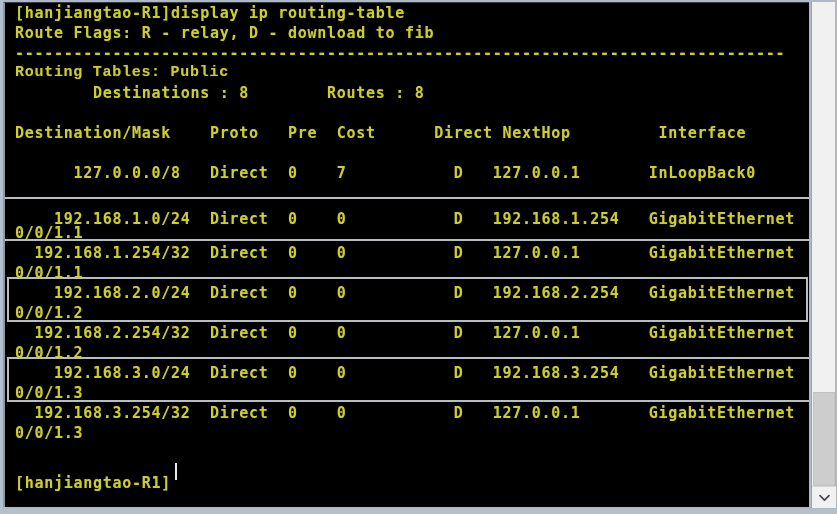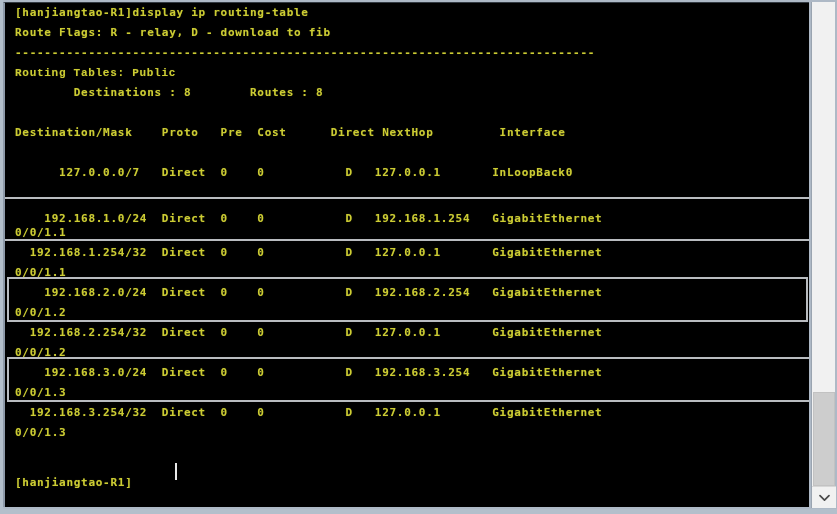--- a/index.html
+++ b/index.html
@@ -46,21 +46,21 @@
     top: 0;
     width: 806px;
     height: 505px;
   }
 
   .term-line {
     position: absolute;
     left: 10px;
     white-space: pre;
     font-family: "DejaVu Sans Mono", "Liberation Mono", monospace;
-    font-size: 11px;
+    font-size: 15px;
     line-height: 16px;
     letter-spacing: 0.72px;
     color: #cccc33;
     font-weight: bold;
     text-shadow: 0 0 1px rgba(200,200,60,0.35);
   }
 
   
   .ln0  { top: 2px;   }
   .ln1  { top: 22px;  }
@@ -198,21 +198,21 @@
     <div id="console-lines">
 
       <div class="term-line ln0">[hanjiangtao-R1]display ip routing-table</div>
       <div class="term-line ln1">Route Flags: R - relay, D - download to fib</div>
       <div class="term-line ln2">-------------------------------------------------------------------------------</div>
       <div class="term-line ln3">Routing Tables: Public</div>
       <div class="term-line ln4">        Destinations : 8        Routes : 8</div>
       <div class="term-line ln5"></div>
       <div class="term-line ln6">Destination/Mask    Proto   Pre  Cost      Direct NextHop         Interface</div>
       <div class="term-line ln7"></div>
-      <div class="term-line ln8">      127.0.0.0/7   Direct  0    0           D   127.0.0.1       InLoopBack0</div>
+      <div class="term-line ln8">      127.0.0.0/8   Direct  0    7           D   127.0.0.1       InLoopBack0</div>
       <div class="term-line ln10">    192.168.1.0/24  Direct  0    0           D   192.168.1.254   GigabitEthernet</div>
       <div class="term-line ln11">0/0/1.1</div>
       <div class="term-line ln12">  192.168.1.254/32  Direct  0    0           D   127.0.0.1       GigabitEthernet</div>
       <div class="term-line ln13">0/0/1.1</div>
       <div class="term-line ln14">    192.168.2.0/24  Direct  0    0           D   192.168.2.254   GigabitEthernet</div>
       <div class="term-line ln15">0/0/1.2</div>
       <div class="term-line ln16">  192.168.2.254/32  Direct  0    0           D   127.0.0.1       GigabitEthernet</div>
       <div class="term-line ln17">0/0/1.2</div>
       <div class="term-line ln18">    192.168.3.0/24  Direct  0    0           D   192.168.3.254   GigabitEthernet</div>
       <div class="term-line ln19">0/0/1.3</div>

